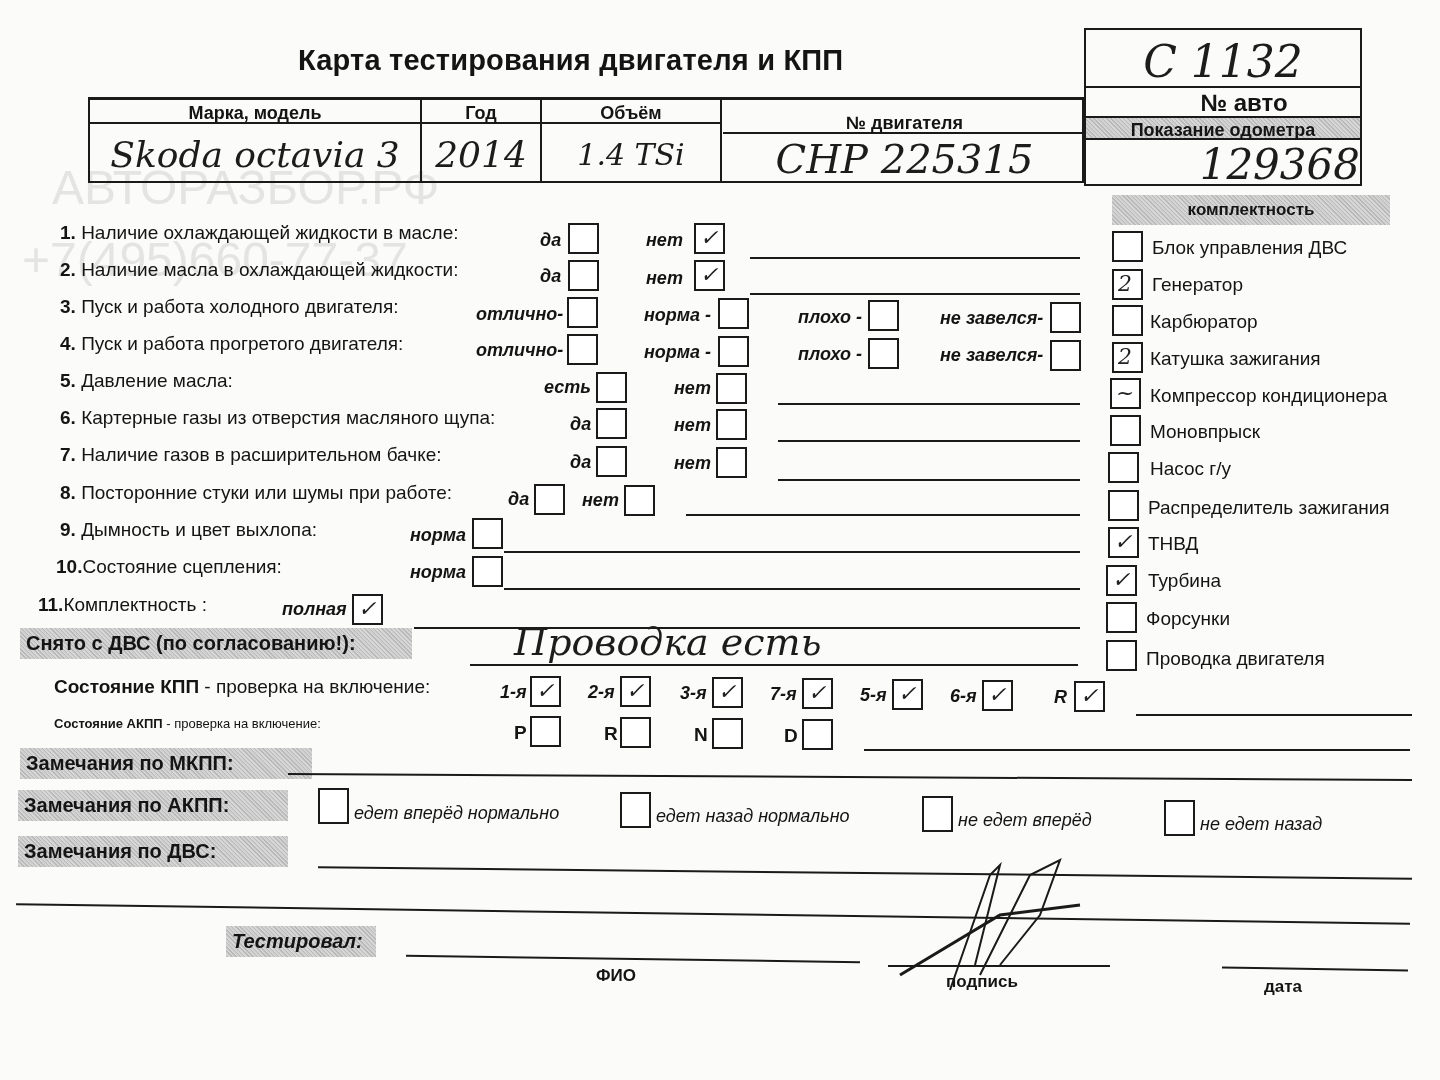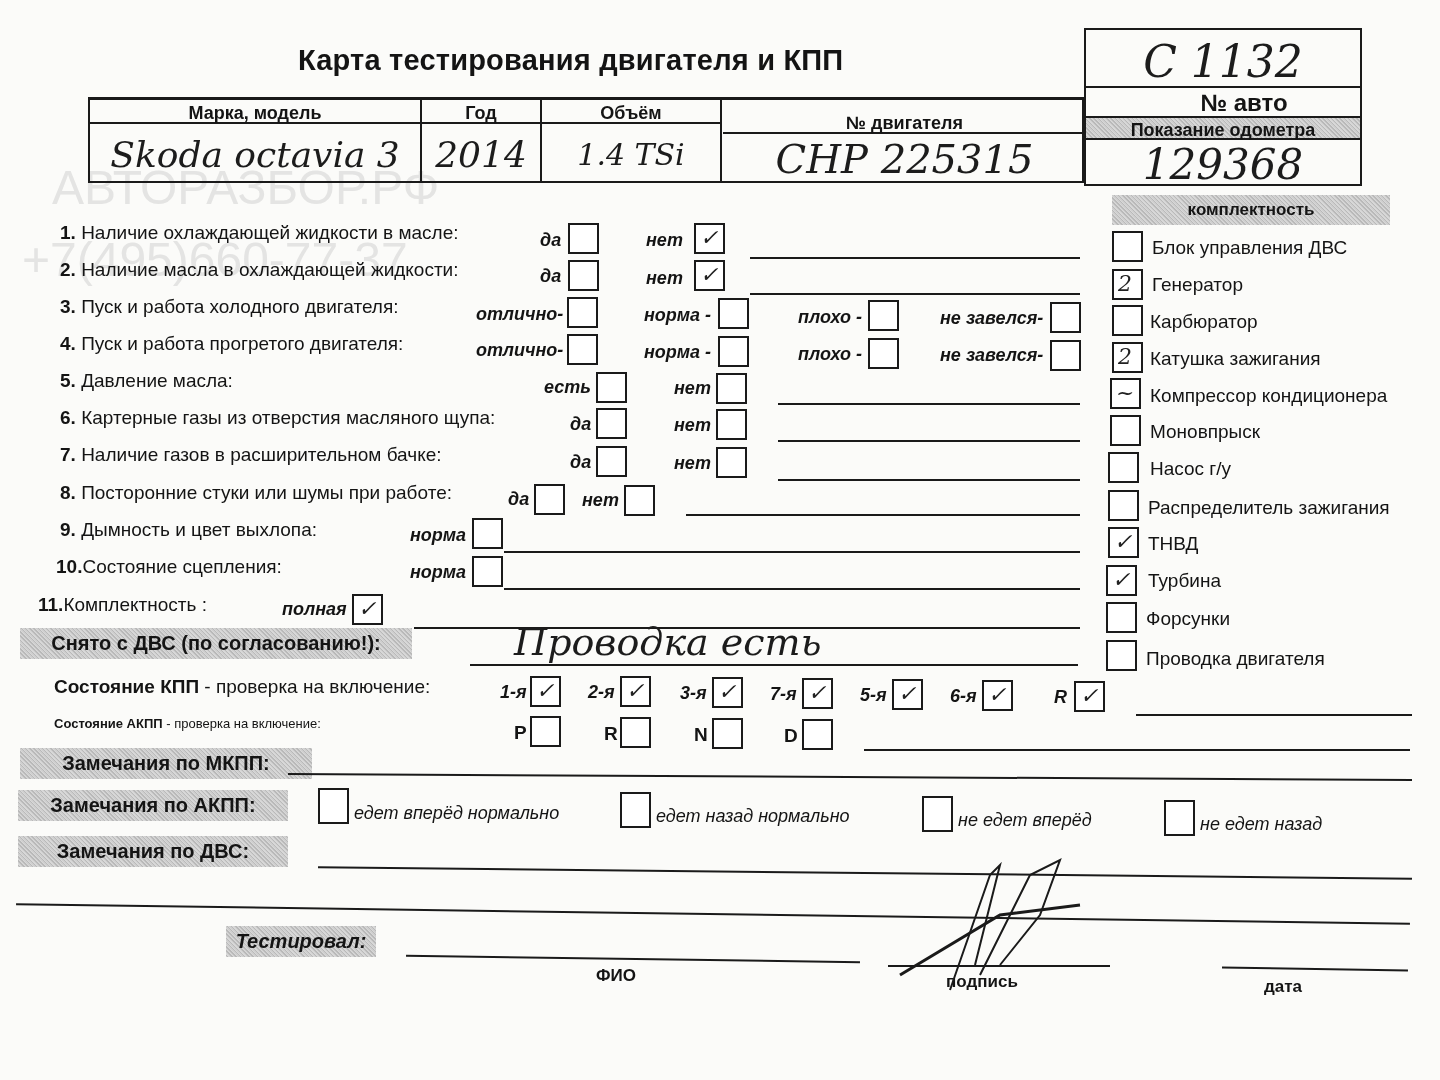--- a/index.html
+++ b/index.html
@@ -4,21 +4,21 @@
 <style>
   * { box-sizing: border-box; margin: 0; padding: 0; }
   html, body { width: 1440px; height: 1080px; background: #fbfbf9; overflow: hidden; }
   body { position: relative; font-family: "Liberation Sans", sans-serif; color: #141414; }
   .abs { position: absolute; }
   .hand { font-family: "DejaVu Serif", serif; font-style: italic; color: #1c1c1c; }
   .bold { font-weight: bold; }
   .box { position: absolute; width: 31px; height: 31px; border: 2px solid #1a1a1a; background: #fff; }
   .box .mark { position: absolute; left: 4px; top: 0px; font-family: "DejaVu Serif", serif; font-style: italic; font-size: 22px; color: #222; }
   .line { position: absolute; height: 2px; background: #1a1a1a; }
-  .gray { background: repeating-linear-gradient(45deg, #cfcfcf 0 1px, #b9b9b9 1px 2px, #d8d8d8 2px 3px); text-align: center; }
+  .gray { background: repeating-linear-gradient(45deg, #cfcfcf 0 1px, #b9b9b9 1px 2px, #d8d8d8 2px 3px); }
   .title { left: 298px; top: 44px; font-size: 29px; font-weight: bold; letter-spacing: 0.2px; }
   .info-table { position: absolute; left: 88px; top: 97px; width: 996px; height: 86px; border: 2px solid #1a1a1a; border-top-width: 3px; }
   .info-table .col { position: absolute; top: 0; height: 100%; border-right: 2px solid #1a1a1a; }
   .info-table .hdr { position: absolute; top: 0; left: 0; right: 0; height: 24px; text-align: center; font-weight: bold; font-size: 18px; line-height: 26px; border-bottom: 2px solid #1a1a1a; }
   .info-table .val { position: absolute; top: 26px; left: 0; right: 0; height: 58px; text-align: center; font-size: 40px; line-height: 58px; }
   .auto-box { position: absolute; left: 1084px; top: 28px; width: 278px; height: 158px; border: 2px solid #1a1a1a; }
   .q-label { font-size: 19px; }
   .q-num { font-weight: bold; }
   .opt { font-style: italic; font-weight: bold; font-size: 18px; position: absolute; }
   .kit-item { position: absolute; font-size: 19px; }
@@ -49,21 +49,21 @@
   <div class="col" style="left:633px; width:363px; border-right:none;">
     <div class="hdr" style="top:12px; border-bottom:2px solid #1a1a1a; height:22px; line-height:22px;">№ двигателя</div>
     <div class="val hand" style="top:30px;">CHP 225315</div>
   </div>
 </div>
 
 <div class="auto-box">
   <div class="abs hand" style="left:0; right:0; top:6px; text-align:center; font-size:44px;">C 1132</div>
   <div class="abs" style="left:0; right:0; top:56px; height:44px; text-align:center; font-weight:bold; font-size:24px; line-height:30px; border-top:2px solid #1a1a1a;padding-left:42px;">№ авто</div>
   <div class="abs gray" style="left:0; right:0; top:86px; height:24px; text-align:center; font-weight:bold; font-size:18px; line-height:24px; border-top:2px solid #1a1a1a; border-bottom:2px solid #1a1a1a;">Показание одометра</div>
-  <div class="abs hand" style="left:0; right:0; top:110px; text-align:center; font-size:42px;">129368</div>
+  <div class="abs hand" style="left:0; right:0; top:110px; text-align:right; font-size:42px;">129368</div>
 </div>
 
 <div>
 
   <div class="abs q-label" style="left:60px; top:222px;"><span class="q-num">1.</span> <span>Наличие охлаждающей жидкости в масле:</span></div>
   <div class="opt" style="left:540px; top:230px;">да</div>
   <div class="box" style="left:568px; top:223px;"></div>
   <div class="opt" style="left:646px; top:230px;">нет</div>
   <div class="box" style="left:694px; top:223px;">
       <span class="mark">✓</span>

